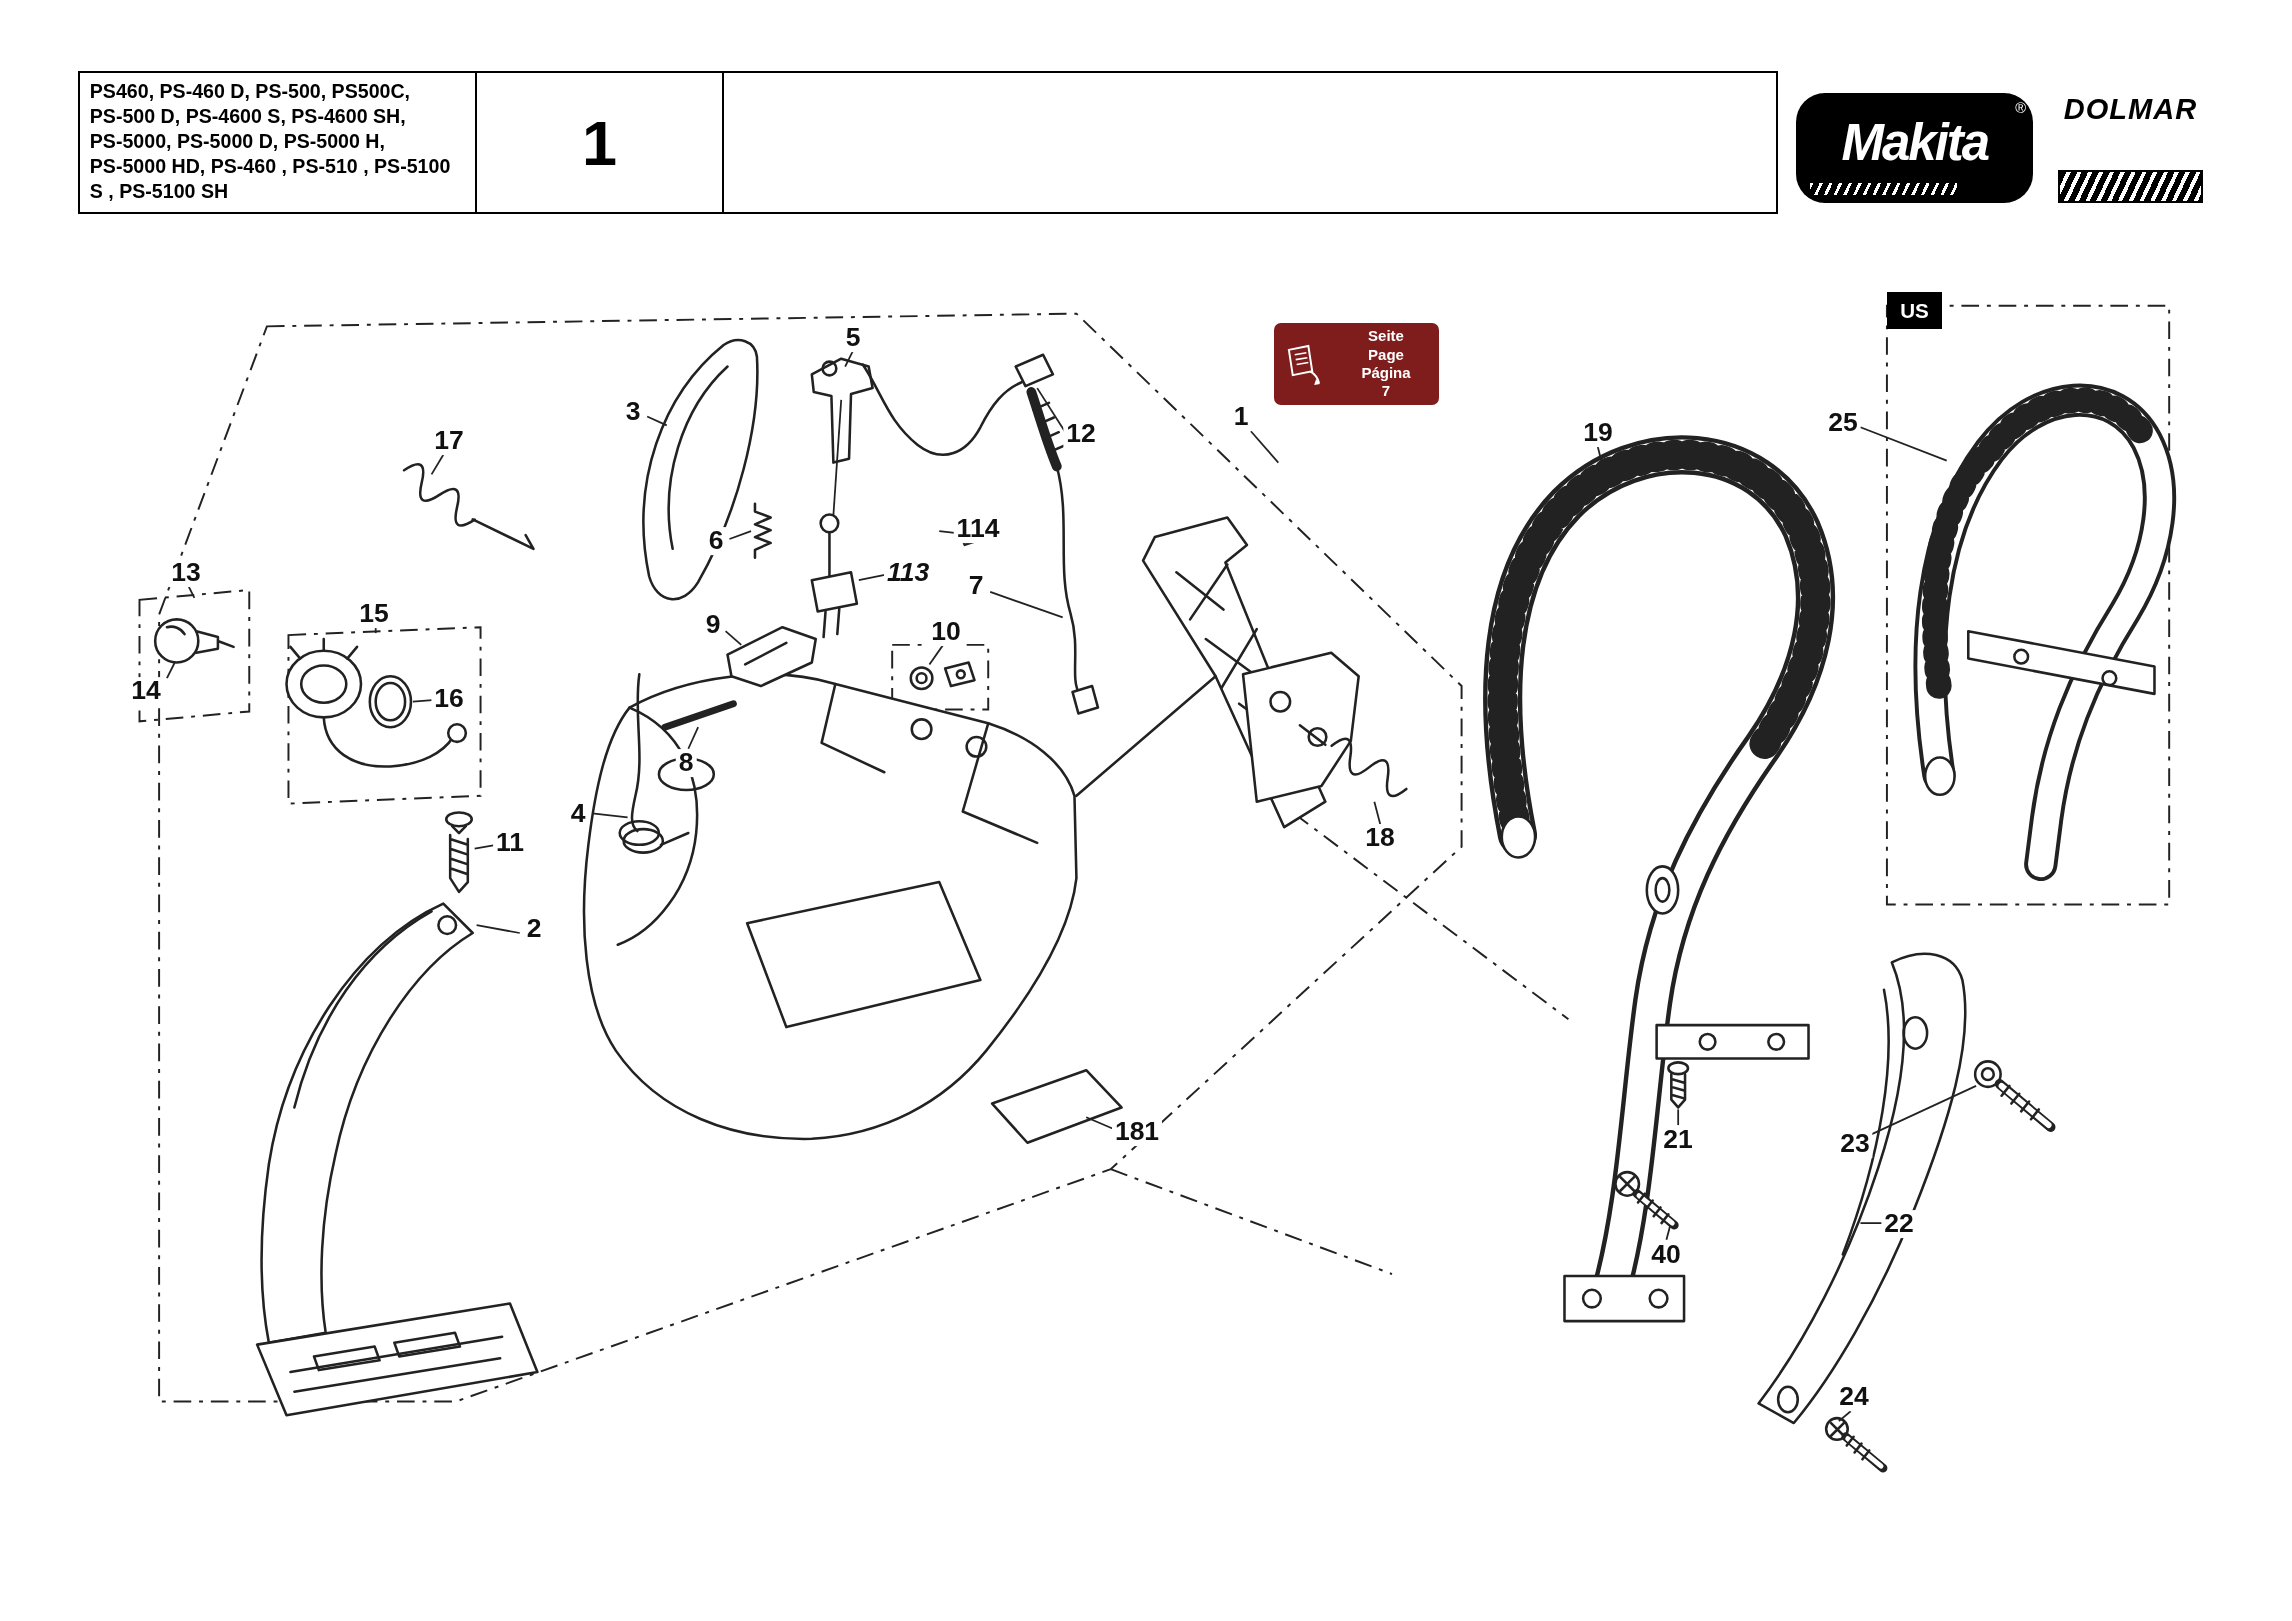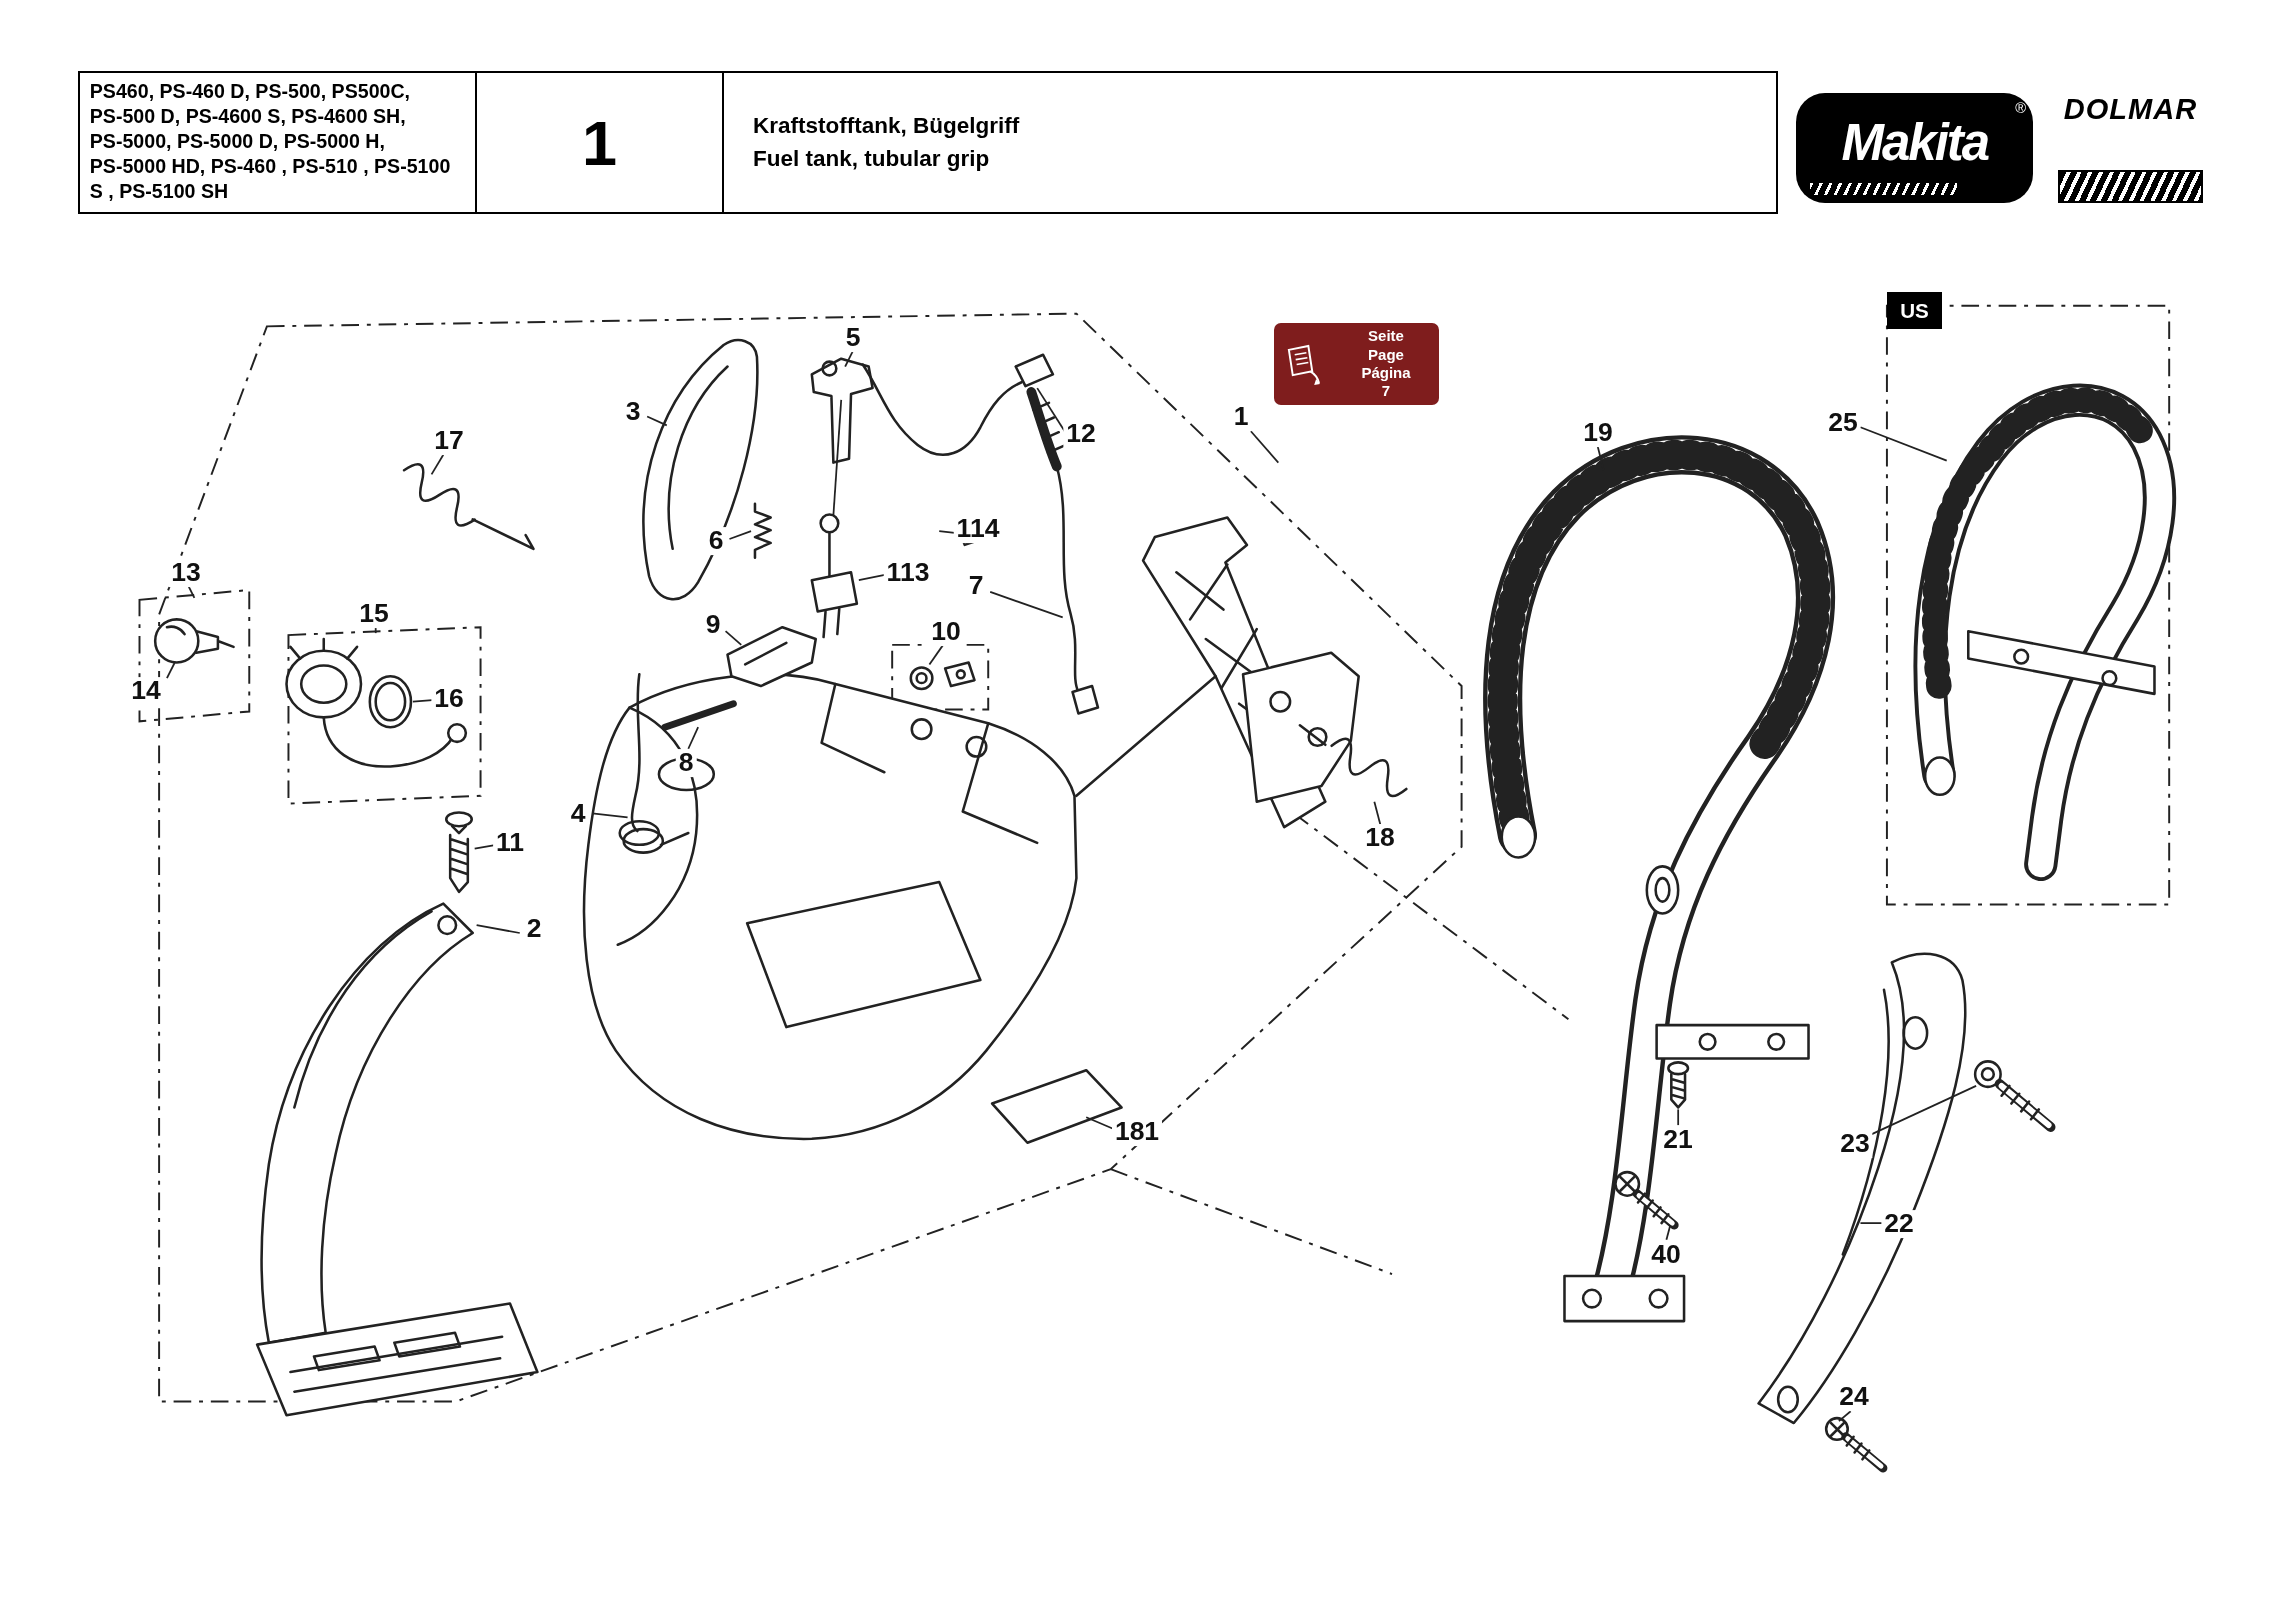--- a/index.html
+++ b/index.html
@@ -35,24 +35,20 @@
 
 <div>
 
   <div class="header-table">
     <div class="cell-models">PS460, PS-460 D, PS-500, PS500C,
 PS-500 D, PS-4600 S, PS-4600 SH,
 PS-5000, PS-5000 D, PS-5000 H,
 PS-5000 HD, PS-460 , PS-510 , PS-5100
 S , PS-5100 SH</div>
     <div class="cell-number">1</div>
-    <div class="cell-title">
-      <div>Kraftstofftank, Bügelgriff</div>
-      <div>Fuel tank, tubular grip</div>
-    </div>
   </div>
 
   <div class="logo-makita">
     <div class="makita-text">Makita</div>
     <div class="makita-reg">®</div>
     <div class="makita-hatch"></div>
   </div>
 
   <div class="logo-dolmar">
     <div class="dolmar-text">DOLMAR</div>
@@ -329,19 +325,19 @@
       <div class="callout" style="left: 449px; top: 699px;">16</div>
       <div class="callout" style="left: 449px; top: 441px;">17</div>
       <div class="callout" style="left: 1380px; top: 838px;">18</div>
       <div class="callout" style="left: 1598px; top: 433px;">19</div>
       <div class="callout" style="left: 1666px; top: 1255px;">40</div>
       <div class="callout" style="left: 1678px; top: 1140px;">21</div>
       <div class="callout" style="left: 1899px; top: 1224px;">22</div>
       <div class="callout" style="left: 1855px; top: 1144px;">23</div>
       <div class="callout" style="left: 1854px; top: 1397px;">24</div>
       <div class="callout" style="left: 1843px; top: 423px;">25</div>
-      <div class="callout" style="left: 908px; top: 573px;">113</div>
+      <div class="callout" style="left: 908px; top: 573px; font-style: italic;">113</div>
       <div class="callout" style="left: 978px; top: 529px;">114</div>
       <div class="callout" style="left: 1137px; top: 1132px;">181</div>
     </div>
 
 </div>
 
 
 </body></html>

